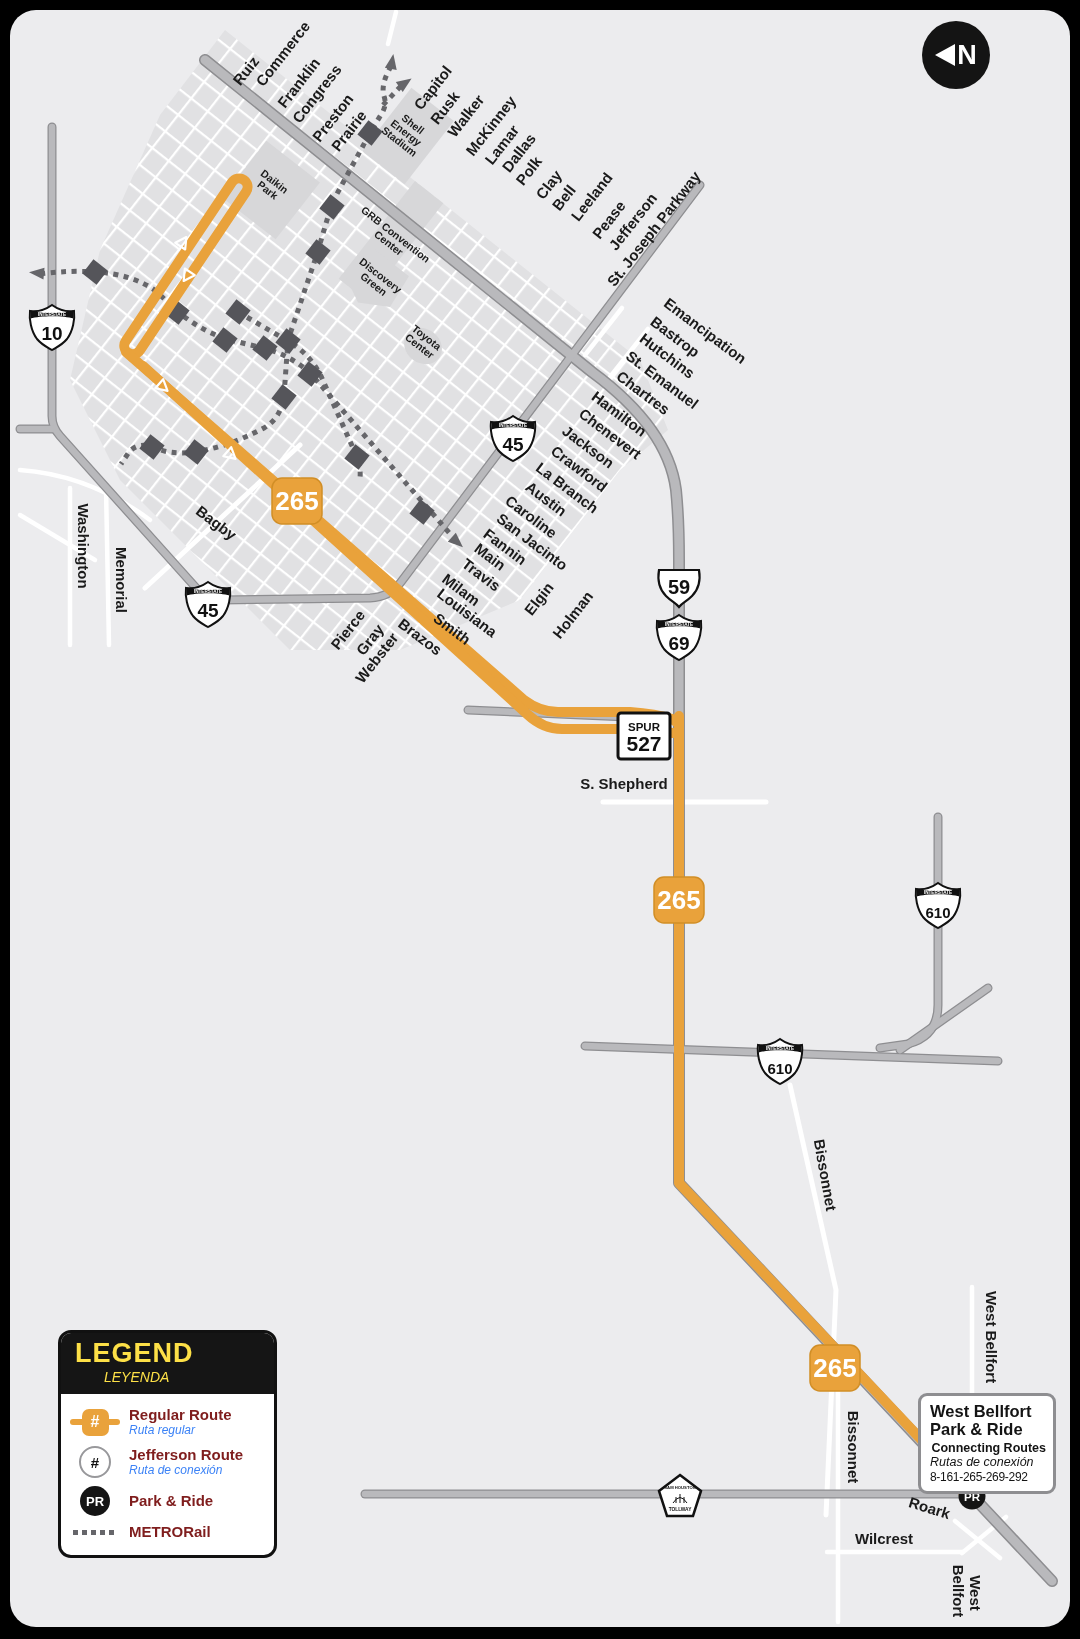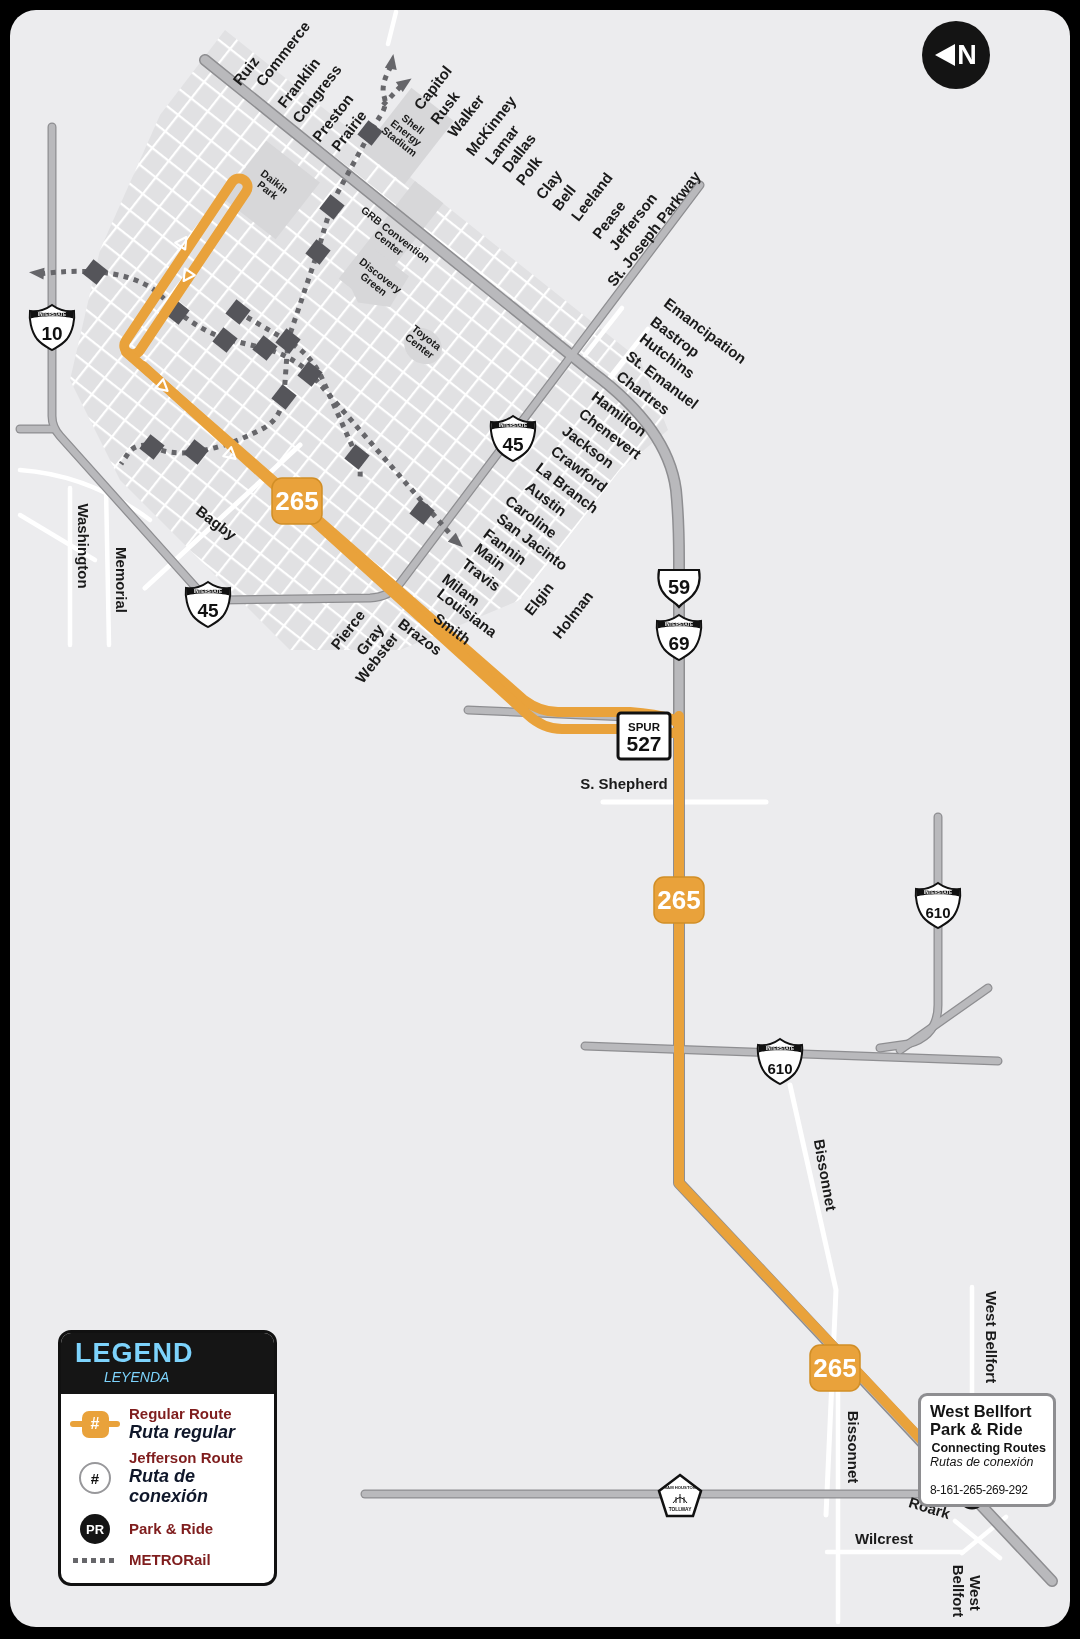--- a/index.html
+++ b/index.html
@@ -16,32 +16,32 @@
          background:#141414;display:flex;align-items:center;justify-content:center;gap:2px;}
   .north .tri{width:0;height:0;border-top:11px solid transparent;border-bottom:11px solid transparent;
          border-right:20px solid #fff;}
   .north .n{color:#fff;font-weight:800;font-size:27px;}
   
   .callout{position:absolute;left:918px;top:1393px;width:116px;background:#fff;color:#141414;
            border:3px solid #8E8E91;border-radius:9px;padding:6px 7px 7px 9px;}
   .callout .c1{font-size:16.5px;font-weight:800;line-height:1.12;}
   .callout .c3{font-size:12.5px;font-weight:700;margin-top:2px;text-align:right;}
   .callout .c4{font-size:12.5px;font-style:italic;}
-  .callout .c5{font-size:12px;letter-spacing:-0.3px;margin-top:14px;}
+  .callout .c5{font-size:12px;letter-spacing:-0.3px;margin-top:1px;}
   
   .legend{position:absolute;left:58px;top:1330px;width:213px;background:#fff;border:3px solid #111;
           border-radius:13px;overflow:hidden;}
-  .legend-header{background:#151515;color:#7dd3fc;padding:7px 14px 9px;}
+  .legend-header{background:#151515;color:#fde047;padding:7px 14px 9px;}
   .legend-title{font-size:27px;font-weight:800;letter-spacing:1px;line-height:1;}
   .legend-sub{font-size:14px;font-style:italic;margin-top:2px;margin-left:29px;}
   .legend-body{padding:8px 6px 10px 4px;}
   .lrow{display:flex;align-items:center;gap:8px;padding:4px 4px;}
   .licon{width:52px;min-width:52px;display:flex;align-items:center;justify-content:center;position:relative;}
   .ltxt .l1{font-size:15px;font-weight:700;color:#7f1d1d;line-height:1.1;}
-  .ltxt .l2{font-size:18px;font-style:italic;color:#0f172a;line-height:1.1;font-weight:bold;}
+  .ltxt .l2{font-size:12px;font-style:italic;color:#3b82f6;line-height:1.1;}
   .rr-wrap{position:relative;width:50px;height:32px;display:flex;align-items:center;justify-content:center;}
   .rr-line{position:absolute;left:0;right:0;top:13px;height:6px;background:#E9A23B;border-radius:3px;}
   .rr-badge{position:relative;width:27px;height:27px;background:#E9A23B;border-radius:7px;color:#fff;
             font-weight:800;font-size:16px;display:flex;align-items:center;justify-content:center;}
   .cr-circle{width:28px;height:28px;border-radius:50%;border:2.5px solid #98989B;background:#fff;color:#111;
             font-weight:800;font-size:15px;display:flex;align-items:center;justify-content:center;}
   .pr-circle{width:30px;height:30px;border-radius:50%;background:#141414;color:#fff;
             font-weight:800;font-size:13px;display:flex;align-items:center;justify-content:center;}
   .rail-dash{width:44px;height:5px;background:repeating-linear-gradient(90deg,#66666A 0 5px,transparent 5px 9px);}
   .station-sq{width:24px;height:24px;background:#76767A;}

